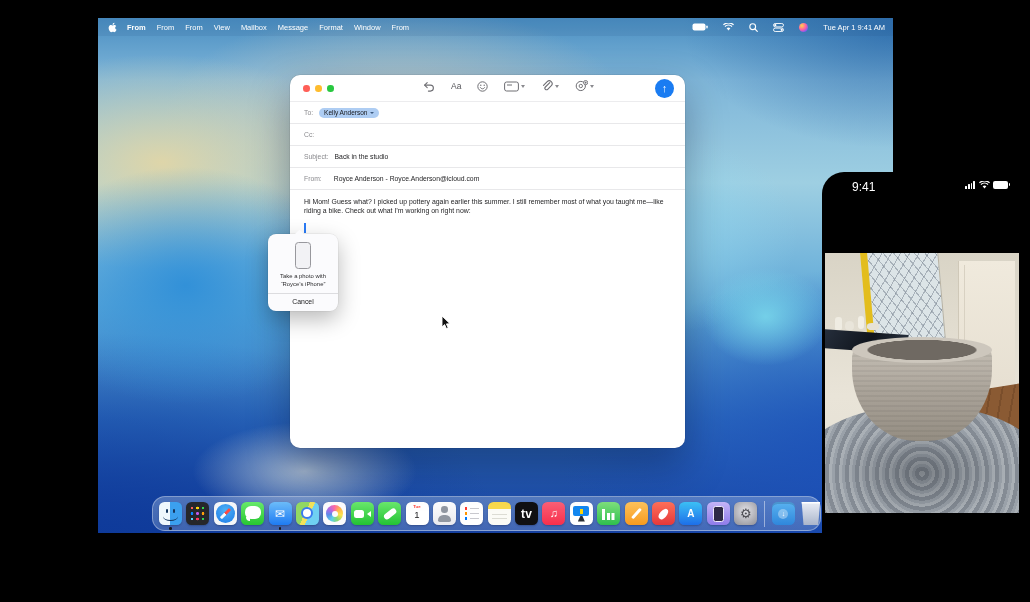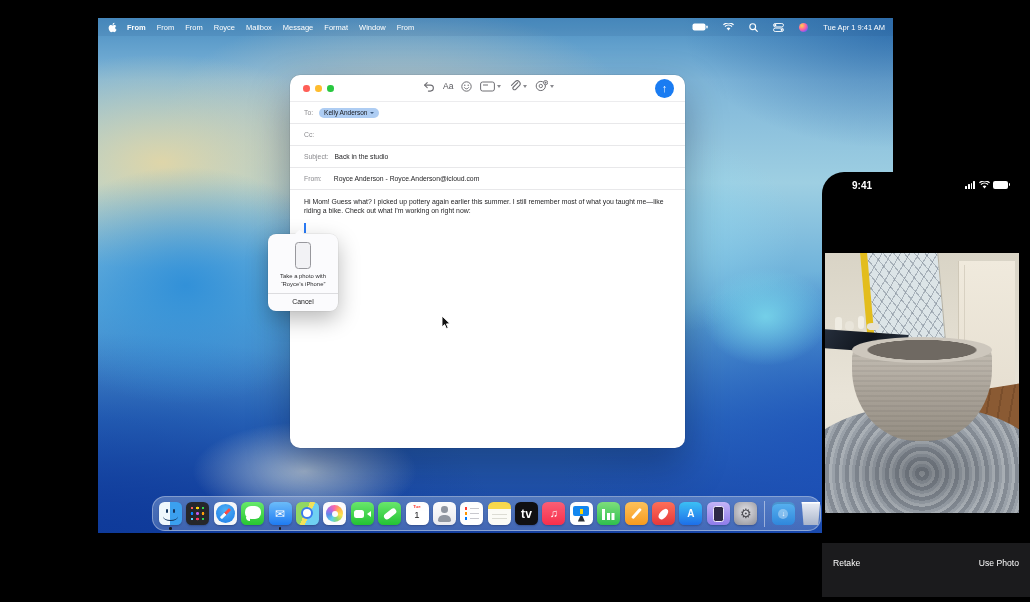--- a/index.html
+++ b/index.html
@@ -114,21 +114,21 @@
     background:rgba(255,255,255,.35);color:#fff;font-size:7px;line-height:10px;text-align:center}
   .dk-trash{background:linear-gradient(180deg,rgba(250,250,252,.9),rgba(188,194,205,.85));
     clip-path:polygon(10% 0,90% 0,82% 100%,18% 100%);border-radius:2px;box-shadow:inset 0 1.5px #fff}
 
   
   .mailwin{position:absolute;left:290px;top:75px;width:395px;height:373px;background:#fff;border-radius:10px;z-index:3;
     box-shadow:0 18px 40px rgba(0,10,40,.35),0 0 0 0.5px rgba(0,0,0,.12)}
   .titlebar{position:relative;height:26px}
   .tl{position:absolute;top:10px;width:6.5px;height:6.5px;border-radius:50%}
   .tl.red{left:13px;background:#ff5f57}.tl.yel{left:25px;background:#febc2e}.tl.grn{left:37px;background:#28c840}
-  .wtools{position:absolute;left:133px;top:5px;display:flex;align-items:center;gap:8px;color:#6e6e73}
+  .wtools{position:absolute;left:133px;top:5px;display:flex;align-items:center;gap:16px;color:#6e6e73}
   .wt{display:flex;align-items:center;gap:2px}
   .aa{font-size:8.5px;color:#55555a;letter-spacing:0}
   .chv{width:0;height:0;border-left:2.6px solid transparent;border-right:2.6px solid transparent;border-top:3.2px solid #8a8a8f}
   .send{position:absolute;right:11px;top:3.5px;width:19px;height:19px;border-radius:50%;background:#1a7cf2;color:#fff;
     display:flex;align-items:center;justify-content:center;font-size:11px;font-weight:700}
   .fields{border-top:0.5px solid #ececee}
   .frow{display:flex;align-items:center;height:21px;margin:0 0;padding:0 14px;border-bottom:0.5px solid #e8e8ea}
   .flabel{font-size:6.8px;color:#8a8a8e;min-width:0}
   .fval{font-size:6.8px;color:#1d1d1f;margin-left:6px}
   .fval.fromv{margin-left:12px}
@@ -146,21 +146,21 @@
   .pp-text{font-size:5.9px;line-height:1.3;color:#2c2c2e;text-align:center;padding:0 4px}
   .pp-div{height:0.5px;background:#dcdcdf;margin-top:5px}
   .pp-cancel{font-size:6.9px;color:#1d1d1f;text-align:center;padding:4.5px 0 5.5px}
 
   
   .cursor{position:absolute;left:441px;top:315px;z-index:7}
 
   
   .iphone{position:absolute;left:822px;top:172px;width:208px;height:430px;background:#000;border-top-left-radius:22px;z-index:5;overflow:hidden}
   .ip-status{position:absolute;left:0;right:0;top:0;height:26px;color:#fff}
-  .ip-time{position:absolute;left:30px;top:8px;font-size:10px;font-weight:700}
+  .ip-time{position:absolute;left:30px;top:8px;font-size:12px;font-weight:400}
   .ip-sicons{position:absolute;right:22px;top:9px;display:flex;align-items:center;gap:3.5px}
   .bars{display:flex;align-items:flex-end;gap:1px}
   .bars i{display:block;width:1.7px;background:#fff;border-radius:.5px}
   .ip-batt{width:15px;height:7.5px;background:#fff;border-radius:2px;position:relative}
   .ip-batt::after{content:"";position:absolute;right:-2.2px;top:2.2px;width:1.5px;height:3px;background:#fff;border-radius:0 1px 1px 0}
   .ip-photo{position:absolute;left:3px;top:81px;width:194px;height:260px;overflow:hidden;background:linear-gradient(180deg,#d9d4c6,#e9e4d8 55%,#e3dfd3)}
   .ph-window{position:absolute;left:40px;top:-6px;width:70px;height:122px;transform:rotate(-5deg);
     background:repeating-linear-gradient(55deg,rgba(125,135,148,.55) 0 1px,transparent 1px 8px),
                repeating-linear-gradient(-55deg,rgba(125,135,148,.55) 0 1px,transparent 1px 8px),#dce4e7;
     border-left:7px solid #e3bd1d;border-right:1.5px solid #b9b2a2}
@@ -198,21 +198,21 @@
 
     <div class="menubar">
       <span class="mi" style="margin-right:10px">
         <svg class="apple-svg" width="9" height="11" viewBox="0 0 14 17">
           <path fill="#fff" d="M11.18 8.86c-.02-1.9 1.55-2.81 1.62-2.86-.88-1.29-2.25-1.47-2.74-1.49-1.17-.12-2.28.69-2.87.69-.59 0-1.5-.67-2.47-.65-1.27.02-2.44.74-3.09 1.88-1.32 2.29-.34 5.68.95 7.54.63.91 1.38 1.93 2.36 1.89.95-.04 1.31-.61 2.46-.61 1.15 0 1.47.61 2.47.59 1.02-.02 1.67-.93 2.29-1.84.72-1.05 1.02-2.07 1.04-2.12-.02-.01-1.99-.77-2.02-3.02zM9.3 3.33c.52-.63.88-1.51.78-2.38-.76.03-1.67.5-2.21 1.13-.48.56-.91 1.46-.79 2.32.84.07 1.7-.43 2.22-1.07z"></path>
         </svg>
       </span>
       <span class="mi app">From</span>
       <span class="mi">From</span>
       <span class="mi">From</span>
-      <span class="mi">Royce</span>
+      <span class="mi">View</span>
       <span class="mi">Mailbox</span>
       <span class="mi">Message</span>
       <span class="mi">Format</span>
       <span class="mi">Window</span>
       <span class="mi">From</span>
       <span class="mb-spacer"></span>
       <span class="mb-right">
         <svg width="16" height="8" viewBox="0 0 16 8">
             <rect x="0.5" y="0.5" width="13" height="7" rx="2" fill="#fff"></rect>
             <rect x="14.3" y="2.5" width="1.4" height="3" rx="0.7" fill="#fff"></rect>
@@ -440,19 +440,15 @@
       <div class="ph-vase2"></div>
       <div class="ph-vase3"></div>
       <div class="ph-vase4"></div>
       <div class="ph-floor"></div>
       <div class="ph-pan"></div>
       <div class="ph-wheel"></div>
       <div class="ph-bowl"></div>
       <div class="ph-rim"></div>
     </div>
 
-    <div class="ip-toolbar">
-      <span class="ip-retake">Retake</span>
-      <span class="ip-usephoto">Use Photo</span>
-    </div>
   </div>
 
 </div>
 
 </body></html>

